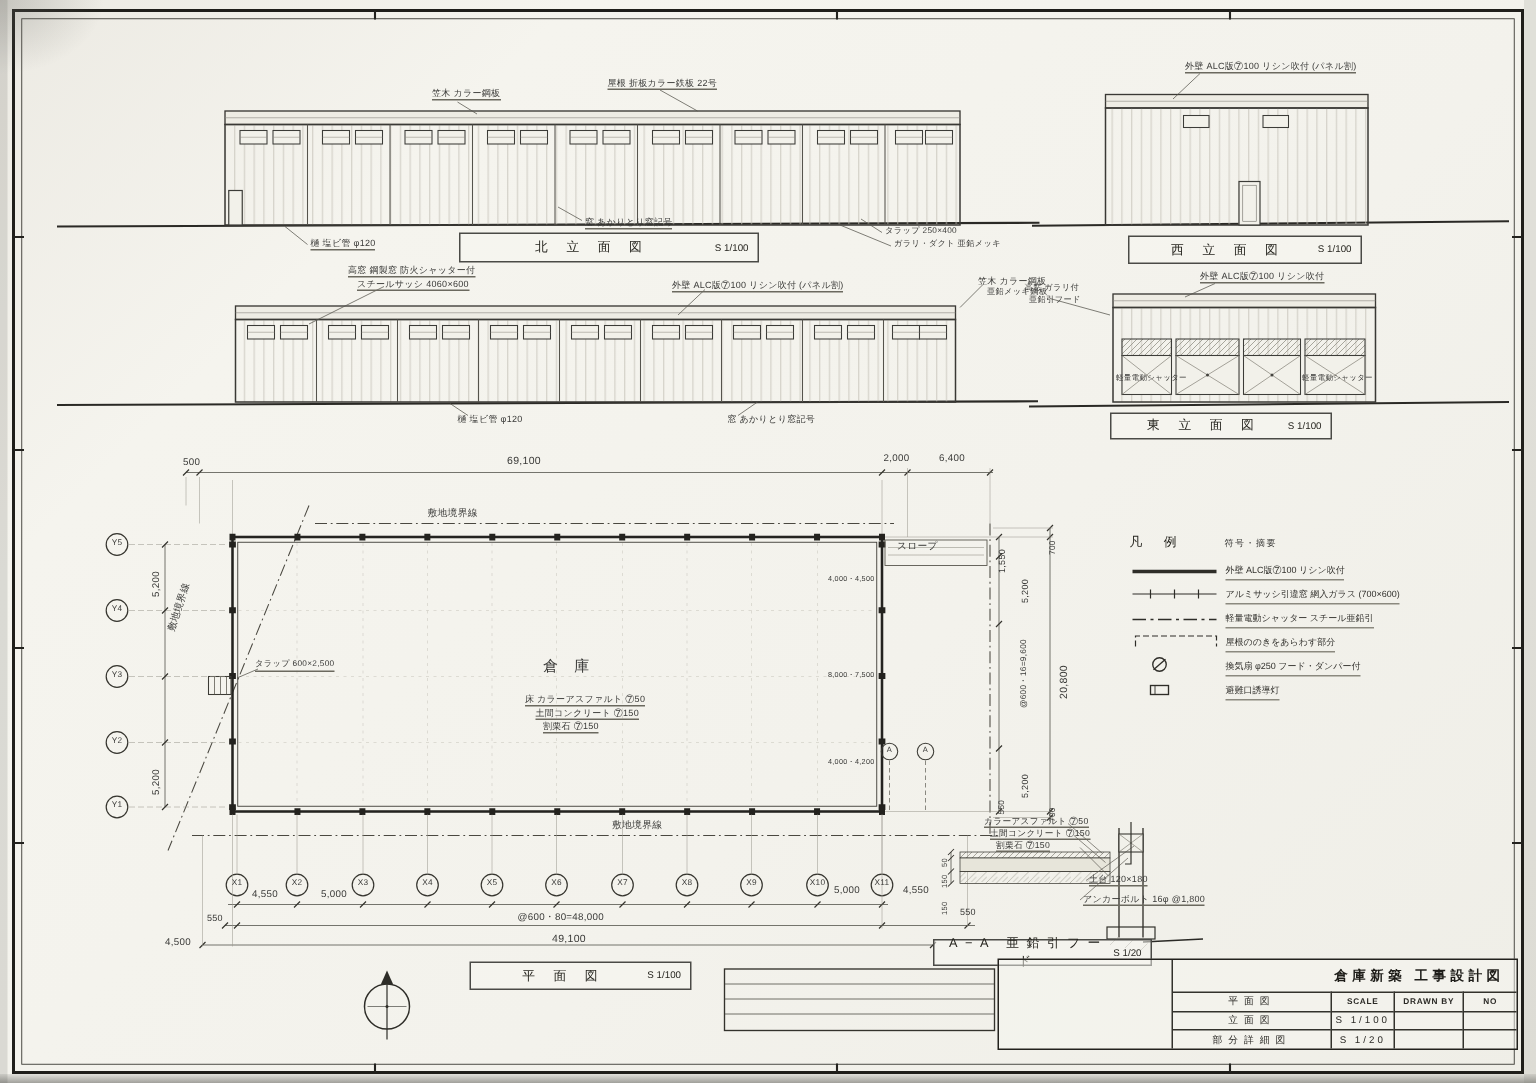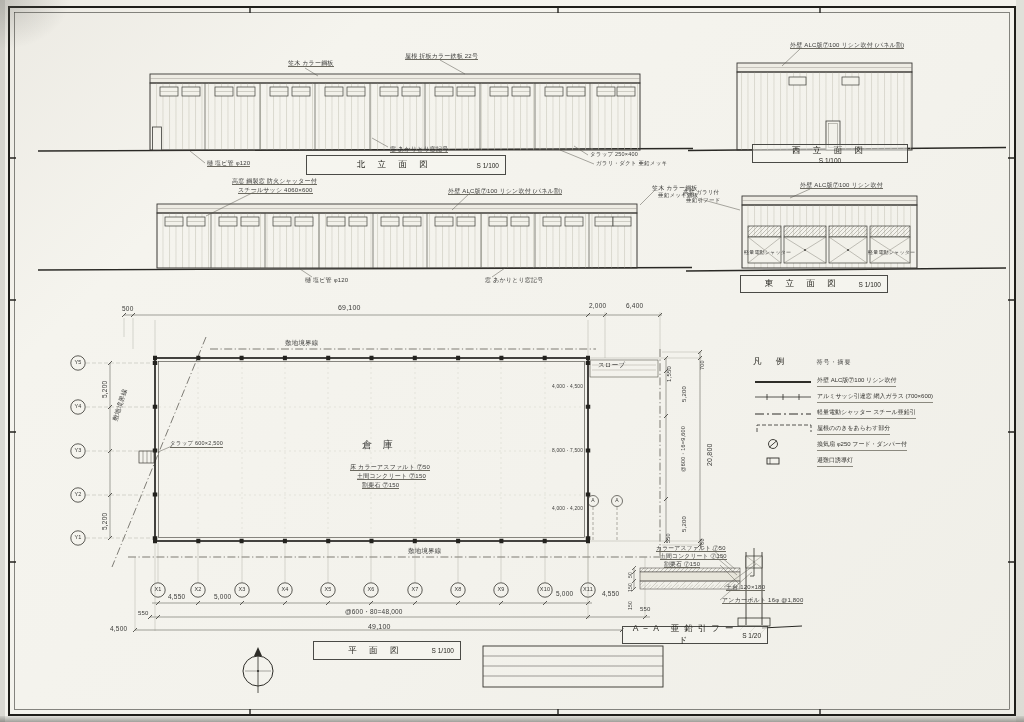--- a/index.html
+++ b/index.html
@@ -337,21 +337,21 @@
       <span class="ann" style="left: 70px; top: 492px; font-size: 5.5px; width: 16px; display: inline-block; text-align: center;">Y2</span>
       <span class="ann" style="left: 70px; top: 535px; font-size: 5.5px; width: 16px; display: inline-block; text-align: center;">Y1</span>
       <span class="ann" style="left: 588px; top: 498px; font-size: 5px; width: 10px; display: inline-block; text-align: center;">A</span>
       <span class="ann" style="left: 612px; top: 498px; font-size: 5px; width: 10px; display: inline-block; text-align: center;">A</span>
     </div>
 <div id="viewtitles">
       <div class="titlebox" style="left: 306px; top: 155px; width: 200px; height: 20px;">
         <span class="tb-label">北 立 面 図</span>
         <span class="tb-scale">S 1/100</span>
       </div>
-      <div class="titlebox" style="left: 752px; top: 144px; width: 156px; height: 19px; flex-direction: column;">
+      <div class="titlebox" style="left: 752px; top: 157px; width: 156px; height: 19px;">
         <span class="tb-label">西 立 面 図</span>
         <span class="tb-scale">S 1/100</span>
       </div>
       <div class="titlebox" style="left: 740px; top: 275px; width: 148px; height: 18px;">
         <span class="tb-label">東 立 面 図</span>
         <span class="tb-scale">S 1/100</span>
       </div>
       <div class="titlebox" style="left: 313px; top: 641px; width: 148px; height: 19px;">
         <span class="tb-label">平 面 図</span>
         <span class="tb-scale">S 1/100</span>
@@ -407,19 +407,39 @@
   <div class="legend-row">
     <span class="legend-sym">
       <svg width="62" height="10">
             <rect x="14" y="2" width="12" height="6" fill="none" stroke="#2e2d28" stroke-width="0.9"></rect>
             <line x1="17" y1="2" x2="17" y2="8" stroke="#2e2d28" stroke-width="0.6"></line>
           </svg></span>
     <span class="legend-text">避難口誘導灯</span>
   </div>
 </div>
 
+<div class="title-block">
+  <div class="tb-left"></div>
+  <div class="tb-right">
+    <div class="tb-project">倉庫新築 工事設計図</div>
+    <div class="tb-table">
+      <div class="c name first">平面図</div>
+      <div class="c hdr">SCALE</div>
+      <div class="c hdr">DRAWN BY</div>
+      <div class="c hdr">NO</div>
+      <div class="c name first">立面図</div>
+      <div class="c">S 1/100</div>
+      <div class="c"></div>
+      <div class="c"></div>
+      <div class="c name first">部分詳細図</div>
+      <div class="c">S 1/20</div>
+      <div class="c"></div>
+      <div class="c"></div>
+    </div>
+  </div>
+</div>
 
 <div class="smudge" style="left:0;top:0;width:70px;height:50px;background:radial-gradient(ellipse at 0 0,rgba(110,110,105,.30),rgba(110,110,105,0) 70%);"></div>
 <div class="smudge" style="left:0;top:0;width:5px;height:722px;background:rgba(100,100,95,.18);"></div>
 <div class="smudge" style="left:0;top:716px;width:1024px;height:6px;background:linear-gradient(rgba(70,70,66,.10),rgba(60,60,56,.45));"></div>
 <div class="smudge" style="left:1016px;top:0;width:8px;height:722px;background:rgba(120,120,115,.15);"></div>
 
 </div>
 
 </body></html>

